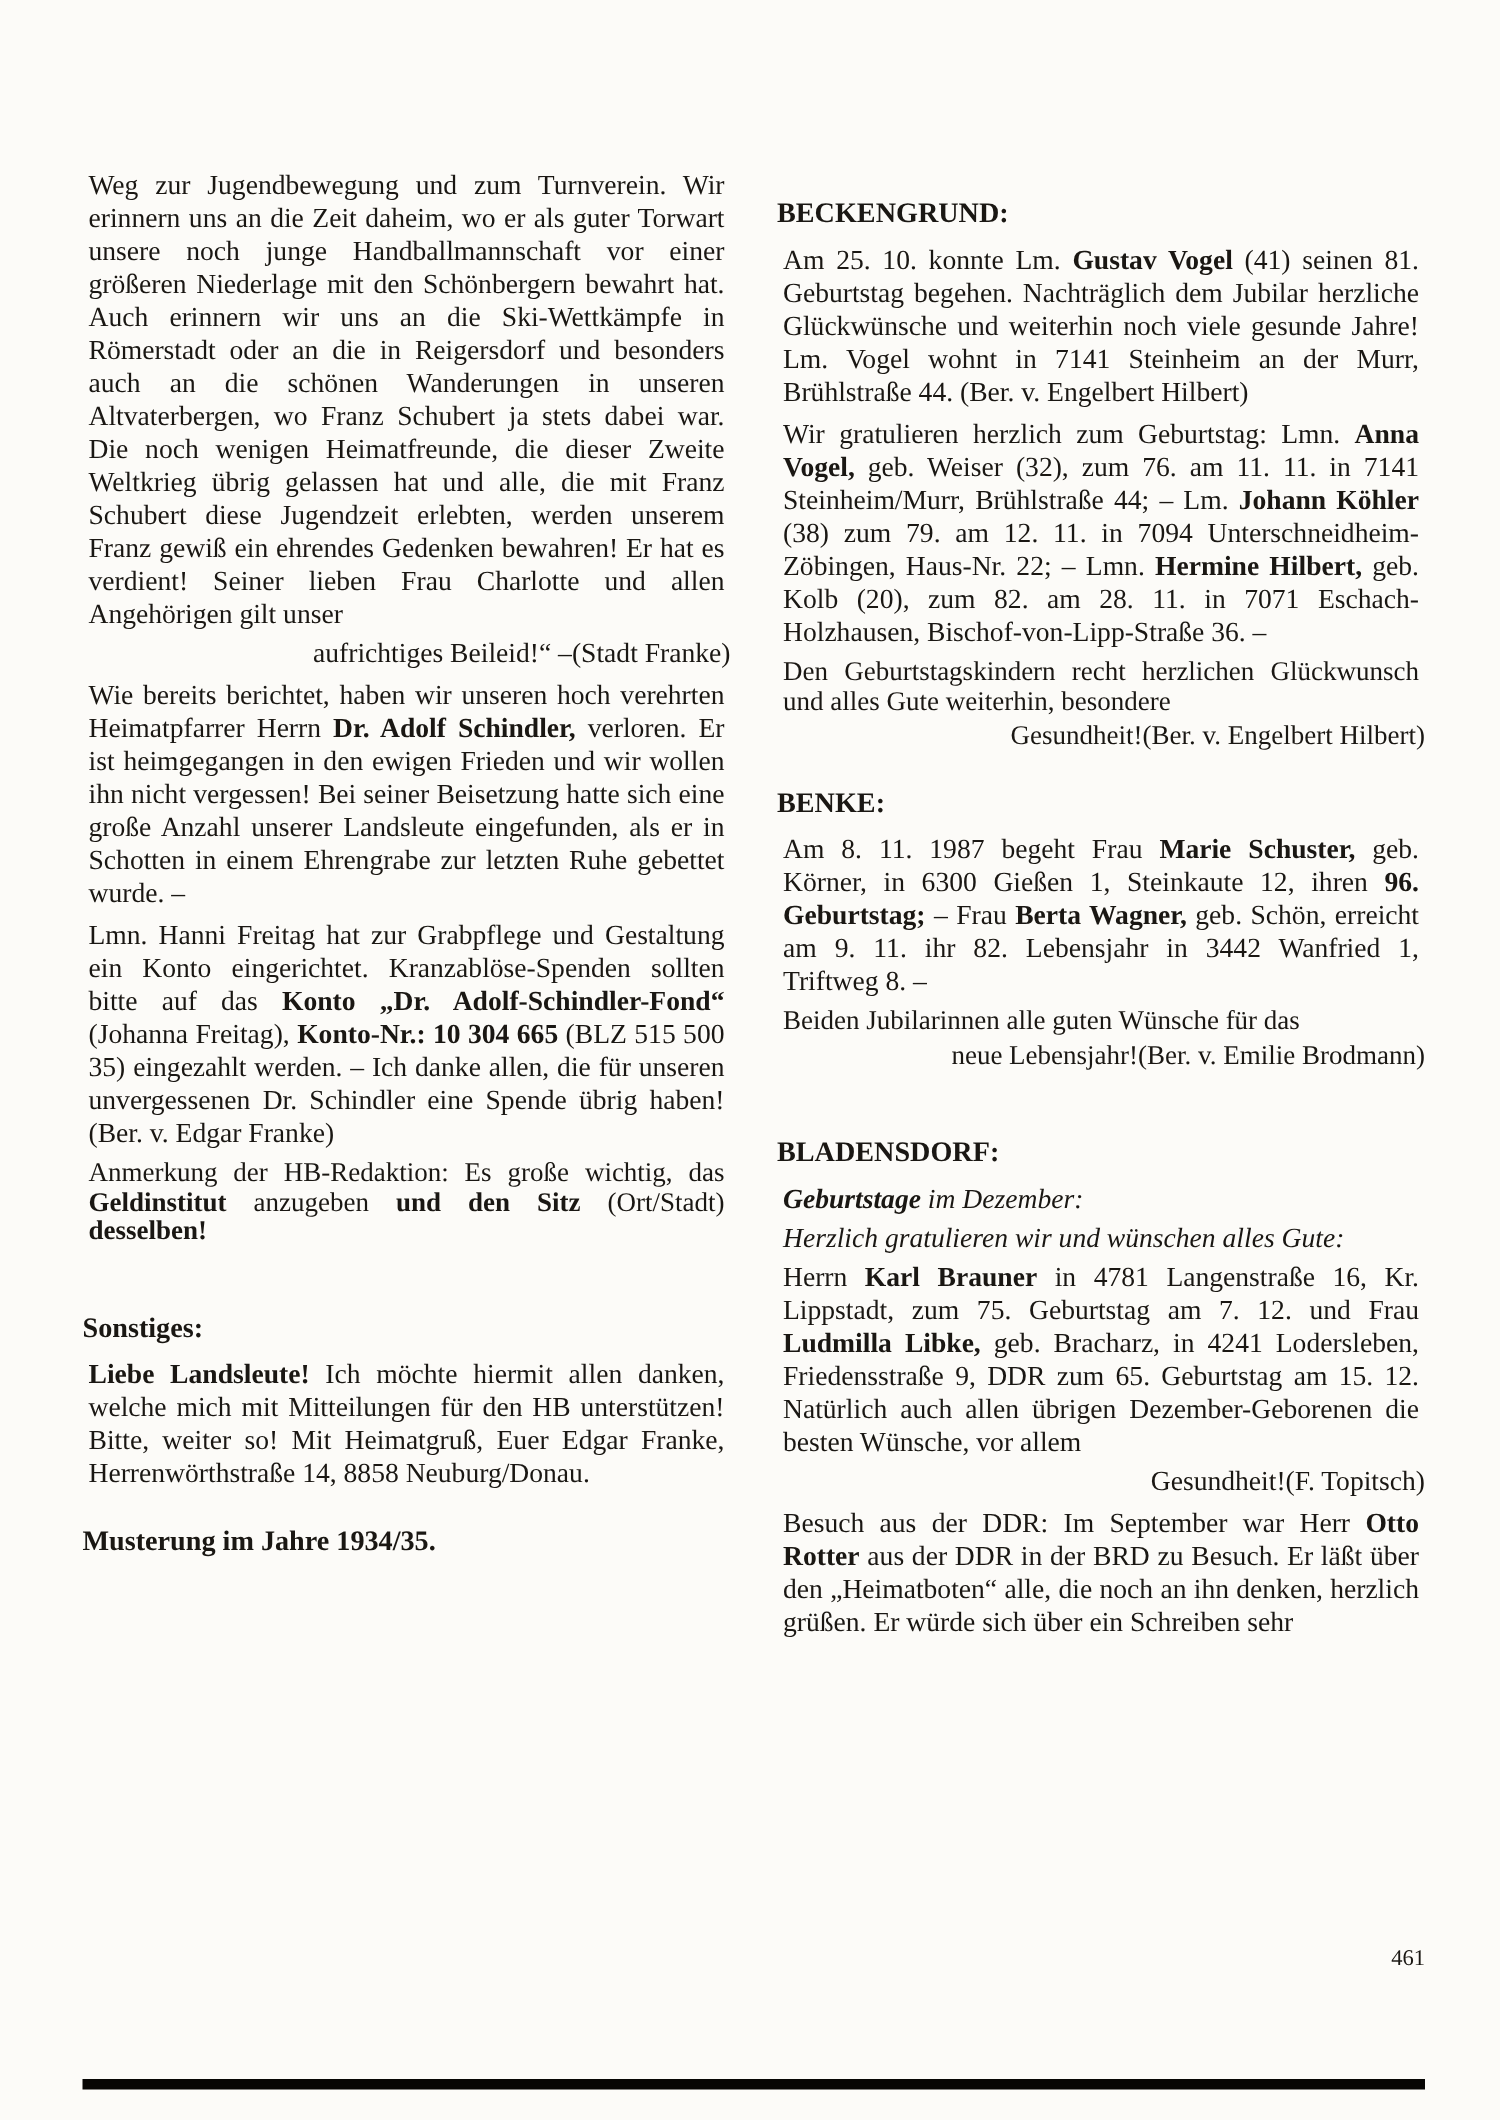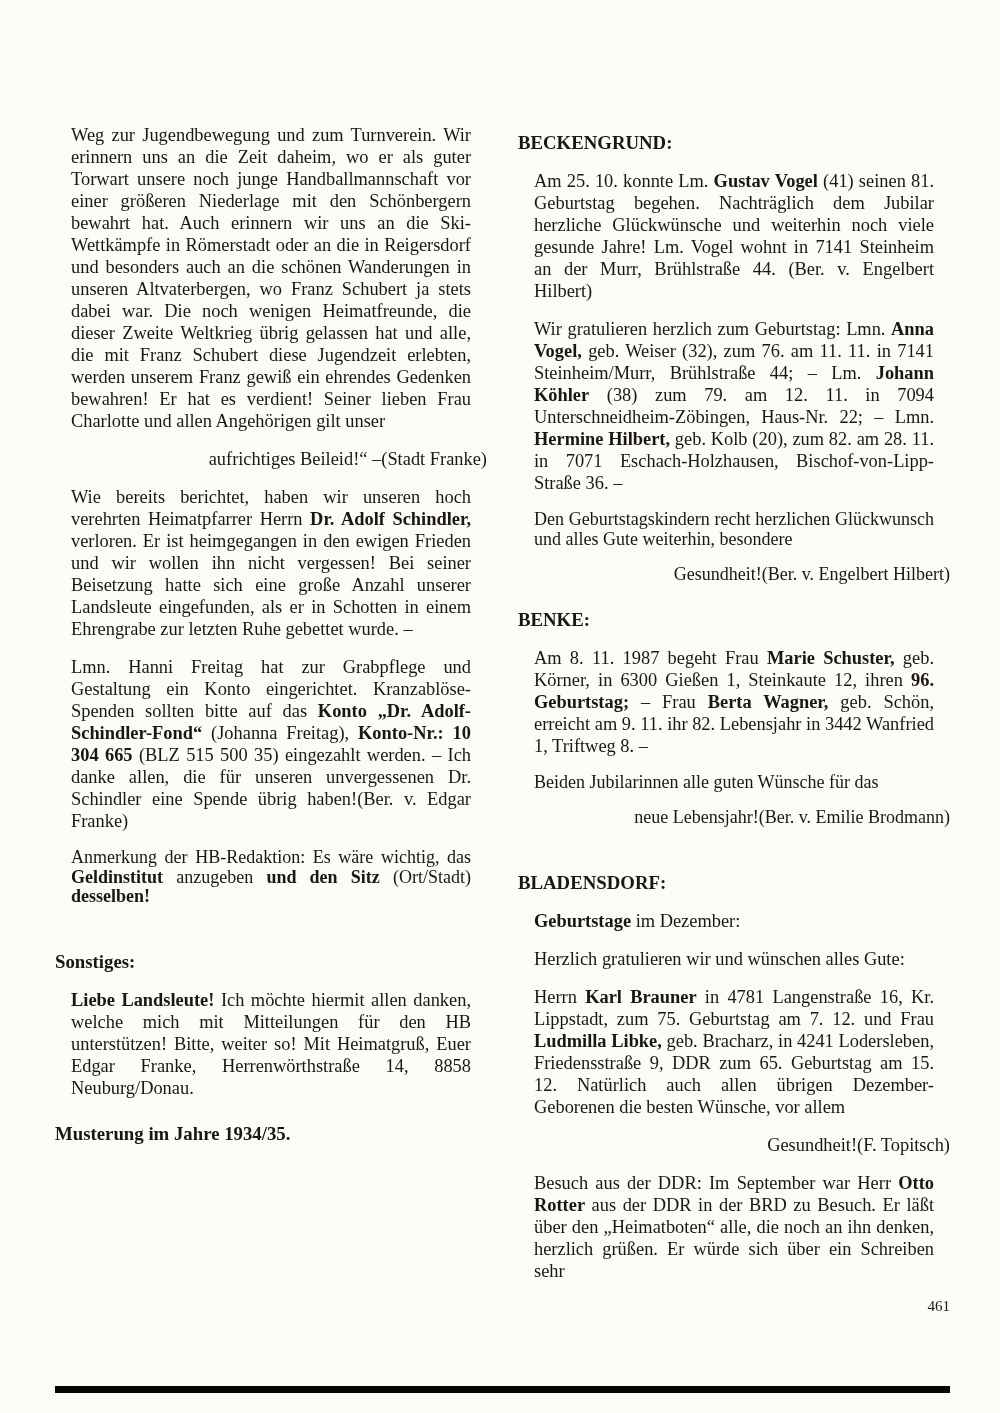--- a/index.html
+++ b/index.html
@@ -9,30 +9,30 @@
     font-family: "Liberation Serif", "DejaVu Serif", serif;
     color: #1a1713;
     overflow: hidden;
   }
   .page { position: relative; width: 1000px; height: 1413px; }
   .columns {
     position: absolute; left: 55px; top: 108px; width: 895px;
     display: flex; gap: 31px;
   }
   .col { width: 432px; }
-  p { margin: 16px; }
+  p { margin: 4px; }
   .body  { font-size: 18.4px; line-height: 22px;  text-align: justify; hyphens: auto; }
   .small { font-size: 18px; line-height: 19.6px; text-align: justify; hyphens: auto; }
   .heading {
     font-size: 18.8px; line-height: 22px; font-weight: 700;
     margin: 24px 0 8px 0;
   }
   .heading.mt-xl { margin-top: 44px; }
   .block { margin: 0 0 6px 0; }
-  .block.tight { margin-bottom: 0; }
+  .block.tight { margin-bottom: 0; font-style: italic; }
   .lastline { display: flex; justify-content: flex-end; }
   b { font-weight: 700; }
   .pagenum {
     position: absolute; right: 50px; top: 1294px;
     font-size: 15px; line-height: 24px;
   }
   .rule {
     position: absolute; left: 55px; top: 1386px;
     width: 895px; height: 7px; background: #070604;
   }
@@ -56,21 +56,21 @@
 
       <div class="block">
         <p class="body"><span>Wie bereits berichtet, haben wir unseren hoch verehrten Heimatpfarrer Herrn </span><b>Dr. Adolf Schindler,</b><span> verloren. Er ist heimgegangen in den ewigen Frieden und wir wollen ihn nicht vergessen! Bei seiner Beisetzung hatte sich eine große Anzahl unserer Landsleute eingefunden, als er in Schotten in einem Ehrengrabe zur letzten Ruhe gebettet wurde. –</span></p>
       </div>
 
       <div class="block">
         <p class="body"><span>Lmn. Hanni Freitag hat zur Grabpflege und Gestaltung ein Konto eingerichtet. Kranzablöse-Spenden sollten bitte auf das </span><b>Konto „Dr. Adolf-Schindler-Fond“</b><span> (Johanna Freitag), </span><b>Konto-Nr.: 10 304 665</b><span> (BLZ 515 500 35) eingezahlt werden. – Ich danke allen, die für unseren unvergessenen Dr. Schindler eine Spende übrig haben!(Ber. v. Edgar Franke)</span></p>
       </div>
 
       <div class="block">
-        <p class="small"><span>Anmerkung der HB-Redaktion: Es wäre wichtig, das </span><b>Geldinstitut</b><span> anzugeben </span><b>und den Sitz</b><span> (Ort/Stadt) </span><b>desselben!</b></p>
+        <p class="small"><span>Anmerkung der HB-Redaktion: Es große wichtig, das </span><b>Geldinstitut</b><span> anzugeben </span><b>und den Sitz</b><span> (Ort/Stadt) </span><b>desselben!</b></p>
       </div>
 
       <h3 class="heading mt-xl">Sonstiges:</h3>
 
       <div class="block">
         <p class="body"><b>Liebe Landsleute!</b><span> Ich möchte hiermit allen danken, welche mich mit Mitteilungen für den HB unterstützen! Bitte, weiter so! Mit Heimatgruß, Euer Edgar Franke, Herrenwörthstraße 14, 8858 Neuburg/Donau.</span></p>
       </div>
 
       <h3 class="heading">Musterung im Jahre 1934/35.</h3>
 

